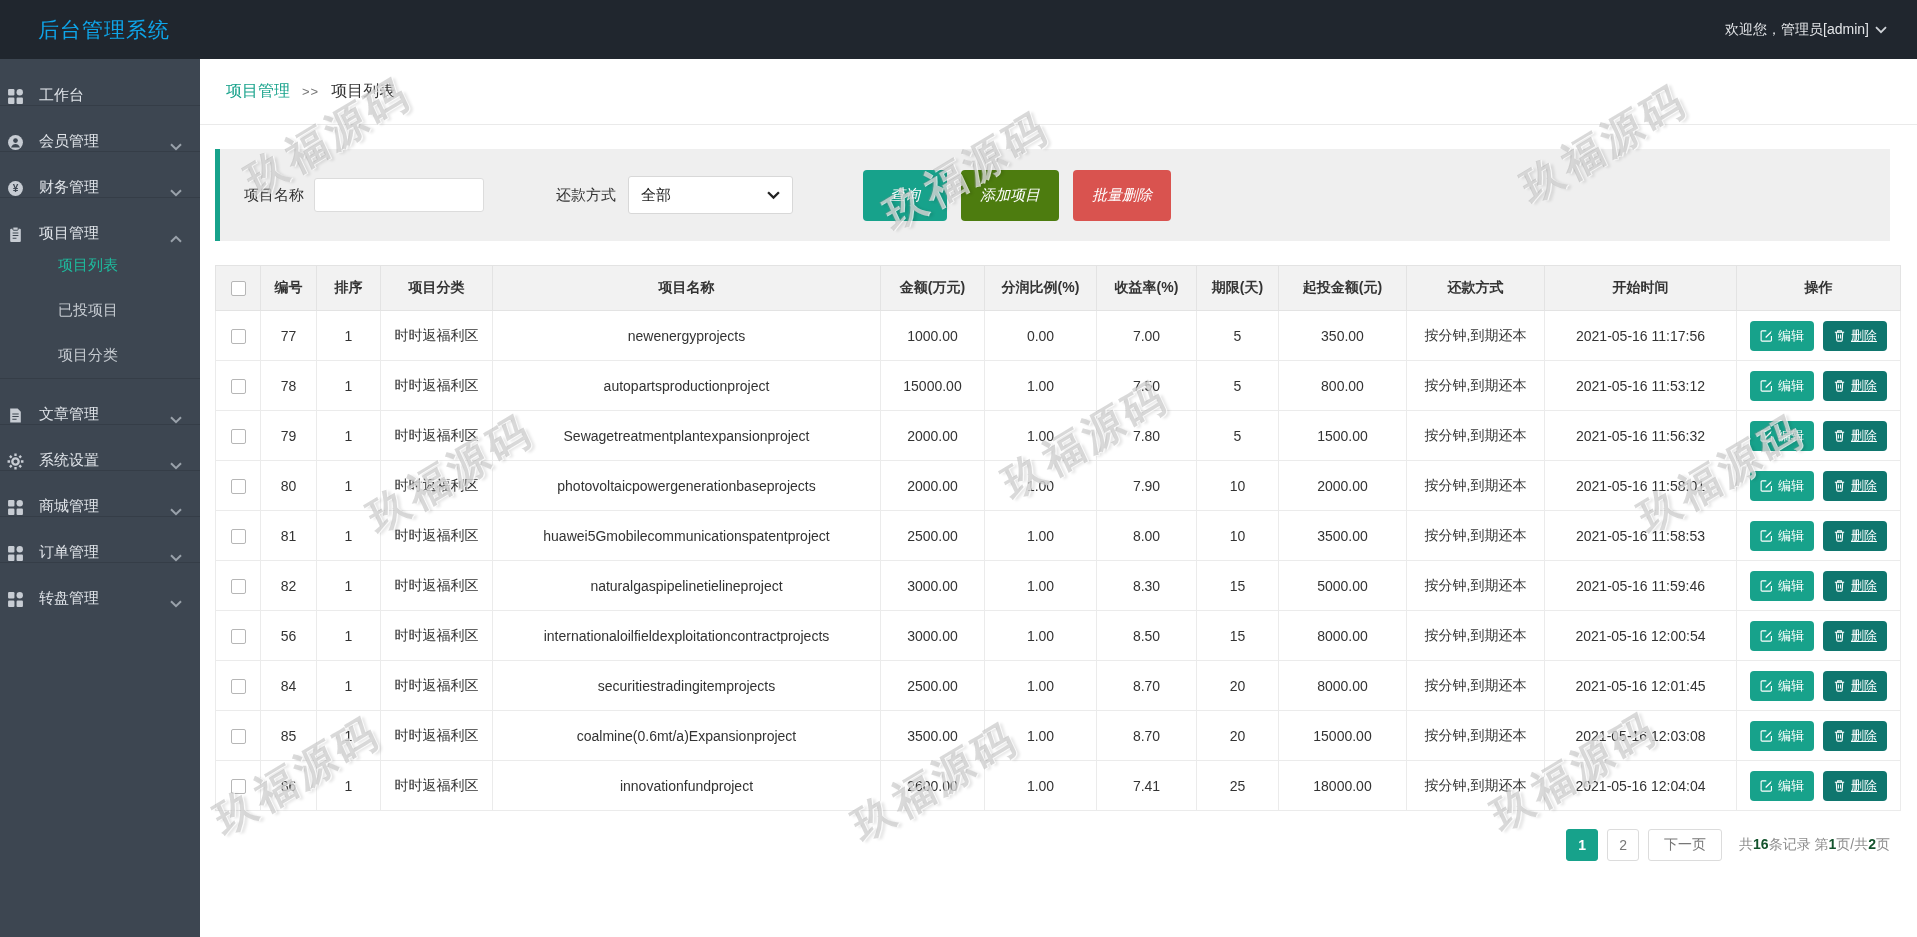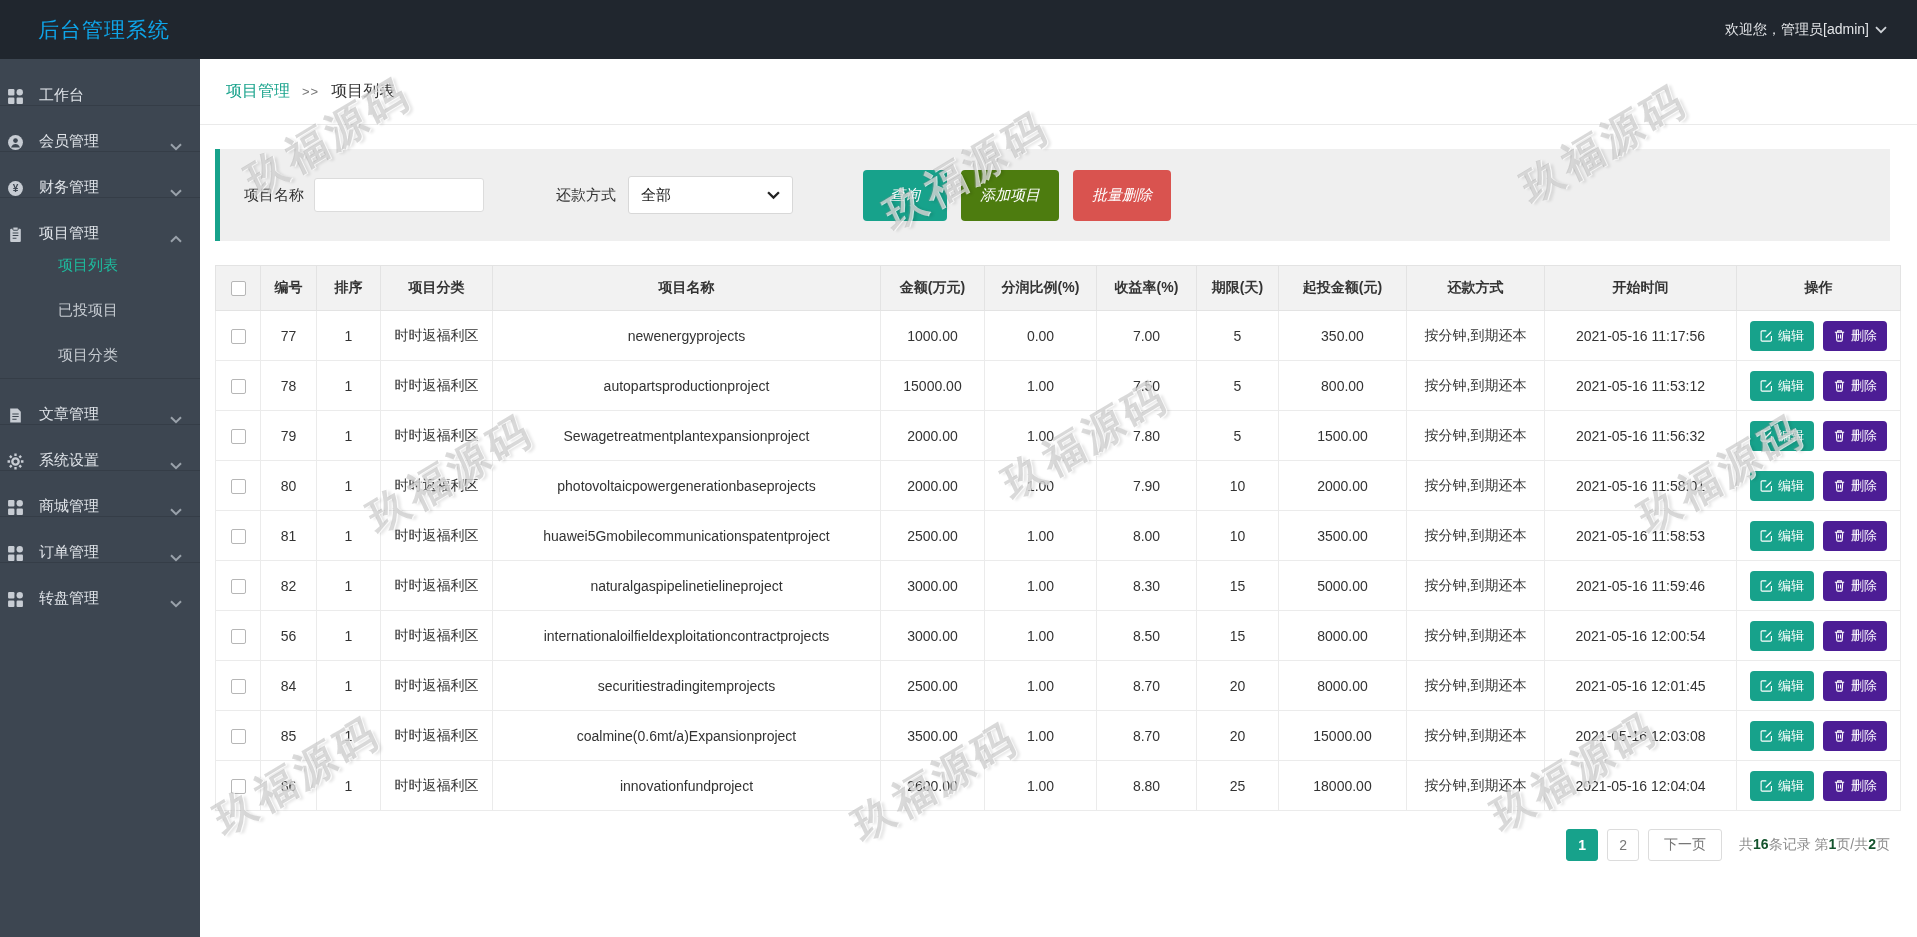--- a/index.html
+++ b/index.html
@@ -55,21 +55,21 @@
     white-space:nowrap; text-overflow:ellipsis;}
   col.c-cb{width:45px} col.c-id{width:56px} col.c-sort{width:64px} col.c-cat{width:112px}
   col.c-name{width:388px} col.c-amt{width:104px} col.c-pr{width:112px} col.c-yield{width:100px}
   col.c-term{width:82px} col.c-min{width:128px} col.c-repay{width:138px} col.c-start{width:192px}
   col.c-ops{width:164px}
   .cb{ display:inline-block; width:15px; height:15px; background:#fff; border:1px solid #b6b6b6;
     border-radius:2px; vertical-align:middle; cursor:pointer;}
   .row-btn{ display:inline-flex; align-items:center; gap:5px; height:30px; padding:0 10px;
     border:none; border-radius:4px; color:#fff; font-size:13px; cursor:pointer; vertical-align:middle;}
   .row-btn.edit{ background:#17a28b; margin-right:9px; }
-  .row-btn.del{ background:#4c1d95; }
+  .row-btn.del{ background:#0f766e;text-decoration:underline; }
 
   
   .pagination{ display:flex; justify-content:flex-end; align-items:center; margin-top:18px; gap:9px;
     font-size:14px; padding-bottom:20px;}
   .page{ min-width:32px; height:32px; display:inline-flex; align-items:center; justify-content:center;
     border:1px solid #dcdcdc; background:#fff; color:#777; border-radius:3px; cursor:pointer; font-size:14px;}
   .page.active{ background:#17a28b; border-color:#17a28b; color:#fff; font-weight:bold;}
   .page.next{ padding:0 15px; }
   .summary{ color:#8d8d8d; margin-left:8px; }
   .summary .num{ font-weight:bold; color:#14532d; }
@@ -564,21 +564,21 @@
               </button></td>
           </tr>
           <tr>
             <td><span class="cb"></span></td>
             <td>86</td>
             <td>1</td>
             <td>时时返福利区</td>
             <td>innovationfundproject</td>
             <td>2600.00</td>
             <td>1.00</td>
-            <td>8.80</td>
+            <td>7.41</td>
             <td>25</td>
             <td>18000.00</td>
             <td>按分钟,到期还本</td>
             <td>2021-05-16 12:04:04</td>
             <td class="ops"><button class="row-btn edit">
                 <svg width="13" height="13" viewBox="0 0 14 14">
                   <path d="M12.3 7.6V12a1 1 0 0 1-1 1H2.2a1 1 0 0 1-1-1V3a1 1 0 0 1 1-1h4.6" fill="none" stroke="#fff" stroke-width="1.2"></path>
                   <path d="M5.6 8.6L12.6 1.6l-1 3-5 5z" fill="#fff"></path>
                 </svg>
                 <span>编辑</span>

